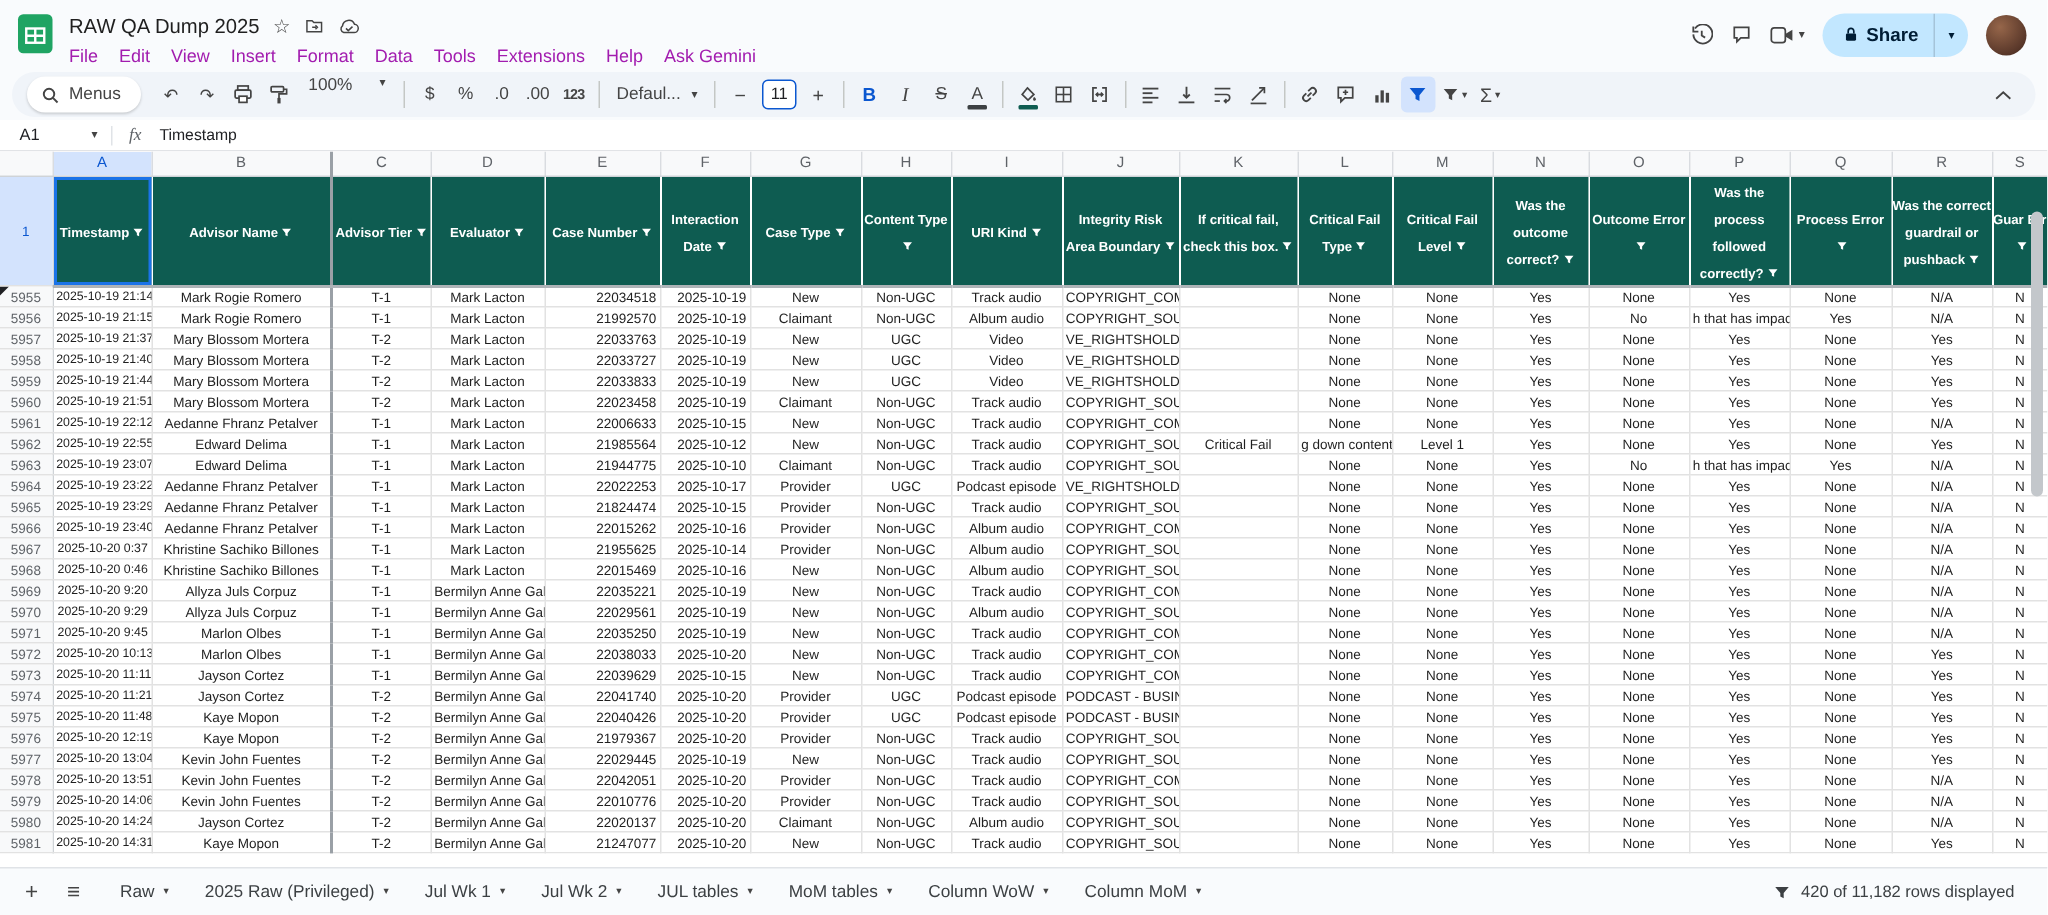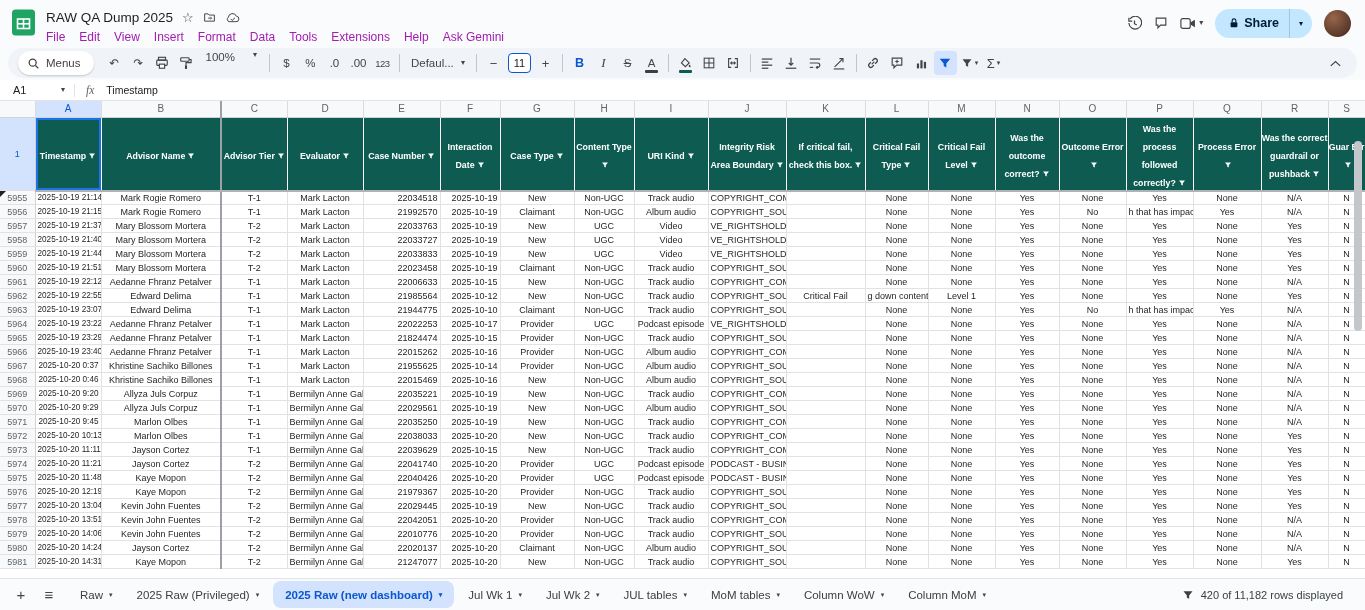--- a/index.html
+++ b/index.html
@@ -37,21 +37,21 @@
   .toolbar{background:#f0f4f9;border-radius:18px;height:30px;display:flex;align-items:center;
            padding:0 10px;gap:1px}
   .menus-pill{background:#fff;border-radius:14px;height:24px;display:flex;align-items:center;gap:6px;
               padding:0 13px 0 9px;font-size:11.5px;color:#444;box-shadow:0 1px 2px rgba(0,0,0,.18);
               margin-right:8px}
   .tbtn{min-width:23px;height:24px;border-radius:4px;display:flex;align-items:center;
         justify-content:center;font-size:11.5px;color:#444;position:relative;padding:0 2px}
   .tbtn[data-icon="bold"]{font-weight:bold;color:var(--accent);font-size:12.5px}
   .tbtn[data-icon="italic"]{font-style:italic;font-family:"Liberation Serif",serif;font-size:13px}
   .tbtn[data-icon="strike"]{text-decoration:line-through}
-  .tbtn[data-icon="fmt123"]{font-size:9.5px;letter-spacing:-.5px;font-weight:normal}
+  .tbtn[data-icon="fmt123"]{font-size:9.5px;letter-spacing:-.5px;font-weight:bold}
   .tbtn[data-icon="sigma"]{font-size:13px}
   .tbtn[data-icon="minus"],.tbtn[data-icon="plus"]{font-size:13px}
   .has-dark-bar::after,.has-teal-bar::after{content:"";position:absolute;left:5px;right:5px;bottom:2px;
         height:3px;border-radius:1px;background:#3c4043}
   .has-teal-bar::after{background:var(--teal)}
   .tbtn.active{background:var(--sel);color:var(--accent)}
   .sep{width:1px;height:18px;background:#c4c7c5;margin:0 4px;flex:none}
   .zoom{display:flex;gap:18px;font-size:11.5px;color:#444;padding:0 7px;height:24px}
   .font-sel{width:66px;display:flex;justify-content:space-between;align-items:center;font-size:11.5px;
             color:#444;padding:0 6px;height:24px}
@@ -1087,24 +1087,20 @@
     <span class="tb-btn">≡</span>
     <div class="tabs" id="tabs">
         <div class="tab">
           <span>Raw</span>
           <span class="caret" data-icon="caret">▾</span>
         </div>
         <div class="tab">
           <span>2025 Raw (Privileged)</span>
           <span class="caret" data-icon="caret">▾</span>
         </div>
-        <div class="tab active">
-          <span>2025 Raw (new dashboard)</span>
-          <span class="caret" data-icon="caret">▾</span>
-        </div>
         <div class="tab">
           <span>Jul Wk 1</span>
           <span class="caret" data-icon="caret">▾</span>
         </div>
         <div class="tab">
           <span>Jul Wk 2</span>
           <span class="caret" data-icon="caret">▾</span>
         </div>
         <div class="tab">
           <span>JUL tables</span>

